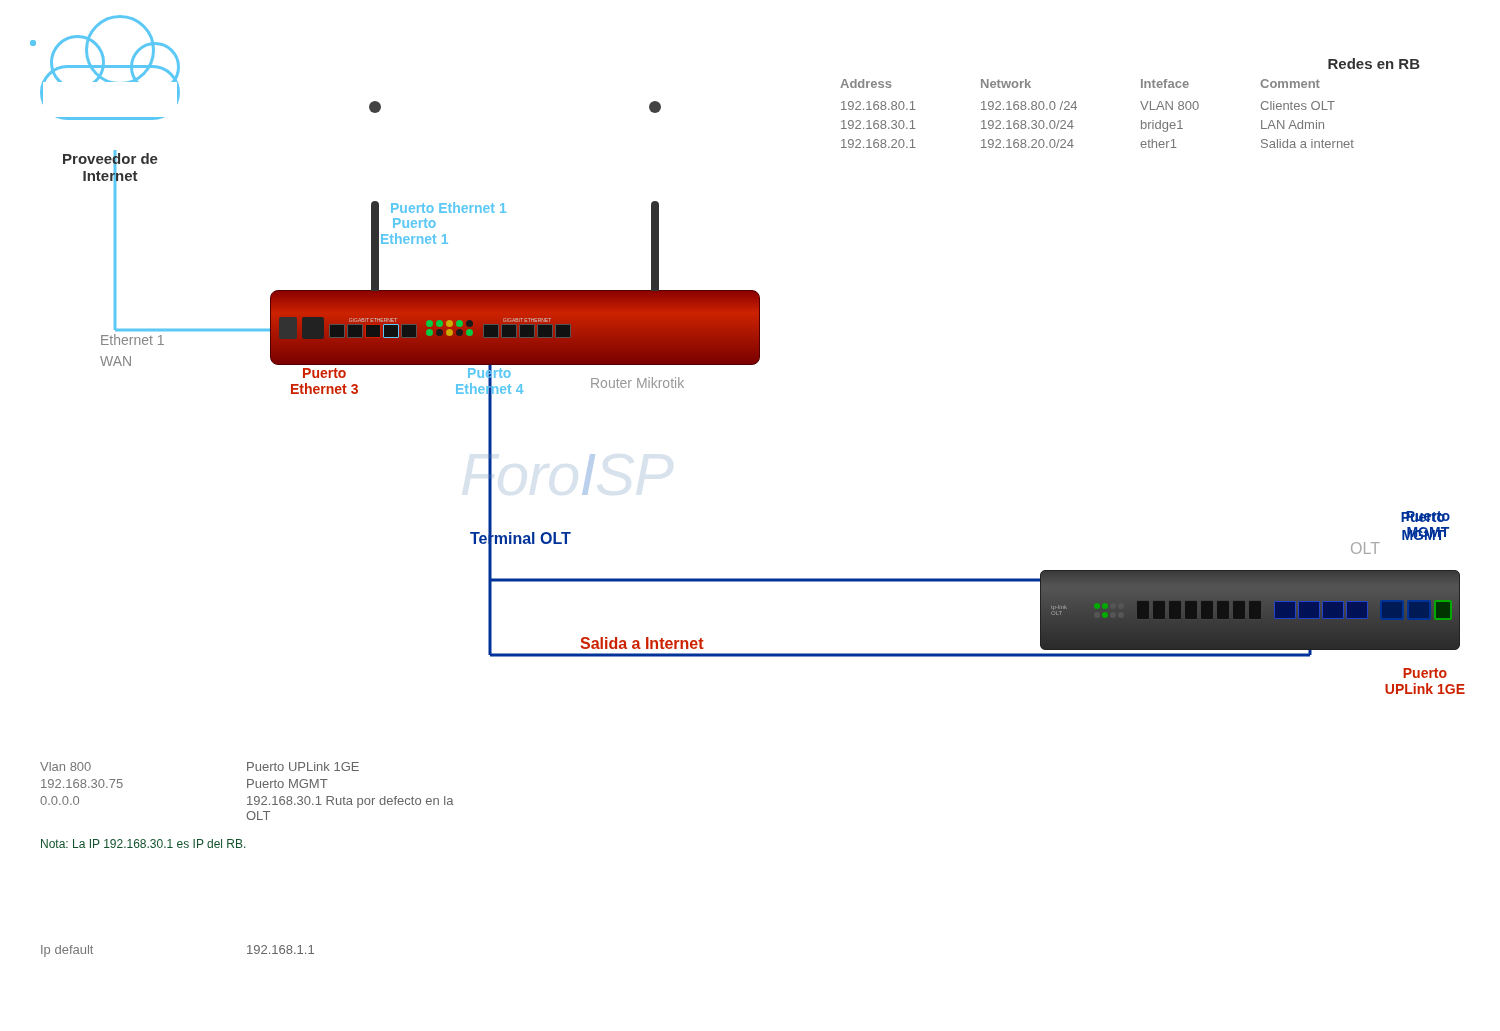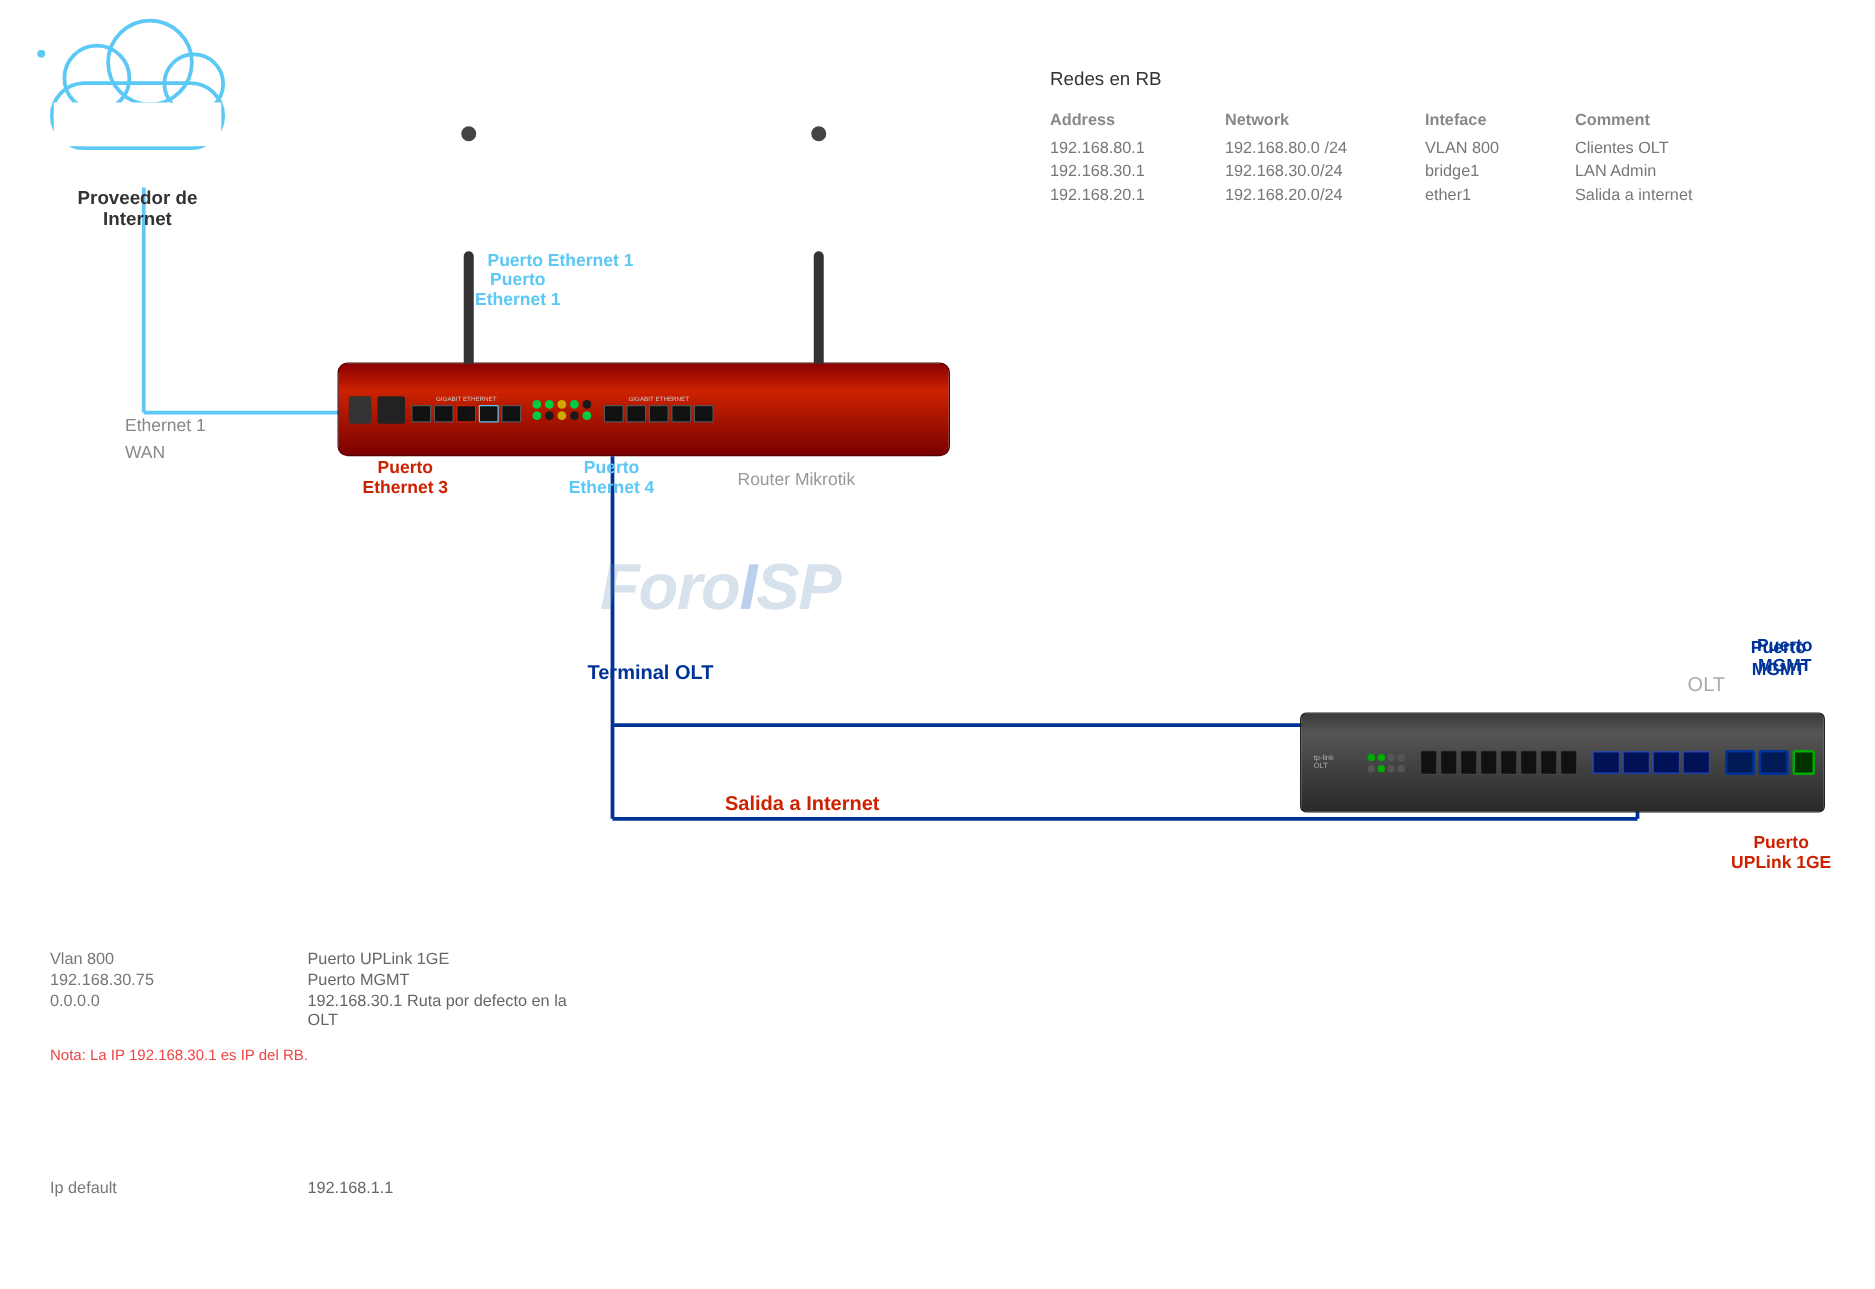--- a/index.html
+++ b/index.html
@@ -97,24 +97,24 @@
     }
 
     
     .network-table {
       position: absolute;
       top: 55px;
       right: 80px;
       width: 580px;
     }
     .network-table-title {
-      font-weight: normal;
+      font-weight: bold;
       font-size: 15px;
-      text-align: left;
-      margin-bottom: 16px;
+      text-align: right;
+      margin-bottom: 4px;
       color: #333;
     }
     .network-table-grid {
       display: grid;
       grid-template-columns: 140px 160px 120px 160px;
       gap: 2px 0;
       font-size: 13px;
       color: #666;
     }
     .network-table-grid .header {
@@ -325,24 +325,24 @@
       left: 580px;
       font-size: 16px;
       font-weight: bold;
       color: #cc2200;
     }
 
     
     .watermark {
       position: absolute;
       top: 440px;
-      left: 480px;
-      font-size: 52px;
+      left: 460px;
+      font-size: 60px;
       color: rgba(100, 140, 180, 0.25);
-      font-weight: bold;
+      font-weight: normal;
       font-style: italic;
       letter-spacing: -1px;
     }
     .watermark-dot {
       color: rgba(60, 120, 200, 0.35);
     }
     .section-title {
       font-weight: bold;
       font-size: 14px;
       color: #333;
@@ -353,21 +353,21 @@
       grid-template-columns: 160px 280px;
       gap: 2px 0;
       font-size: 13px;
       color: #666;
       margin-bottom: 14px;
     }
     .info-label { color: #777; }
     .info-value { color: #666; margin-left: 46px; }
     .info-note {
       font-size: 12px;
-      color: #ef4444;
+      color: #14532d;
       margin-top: 1px;
     }
 
     
     .lines-svg {
       position: absolute;
       top: 0;
       left: 0;
       width: 1500px;
       height: 1031px;

